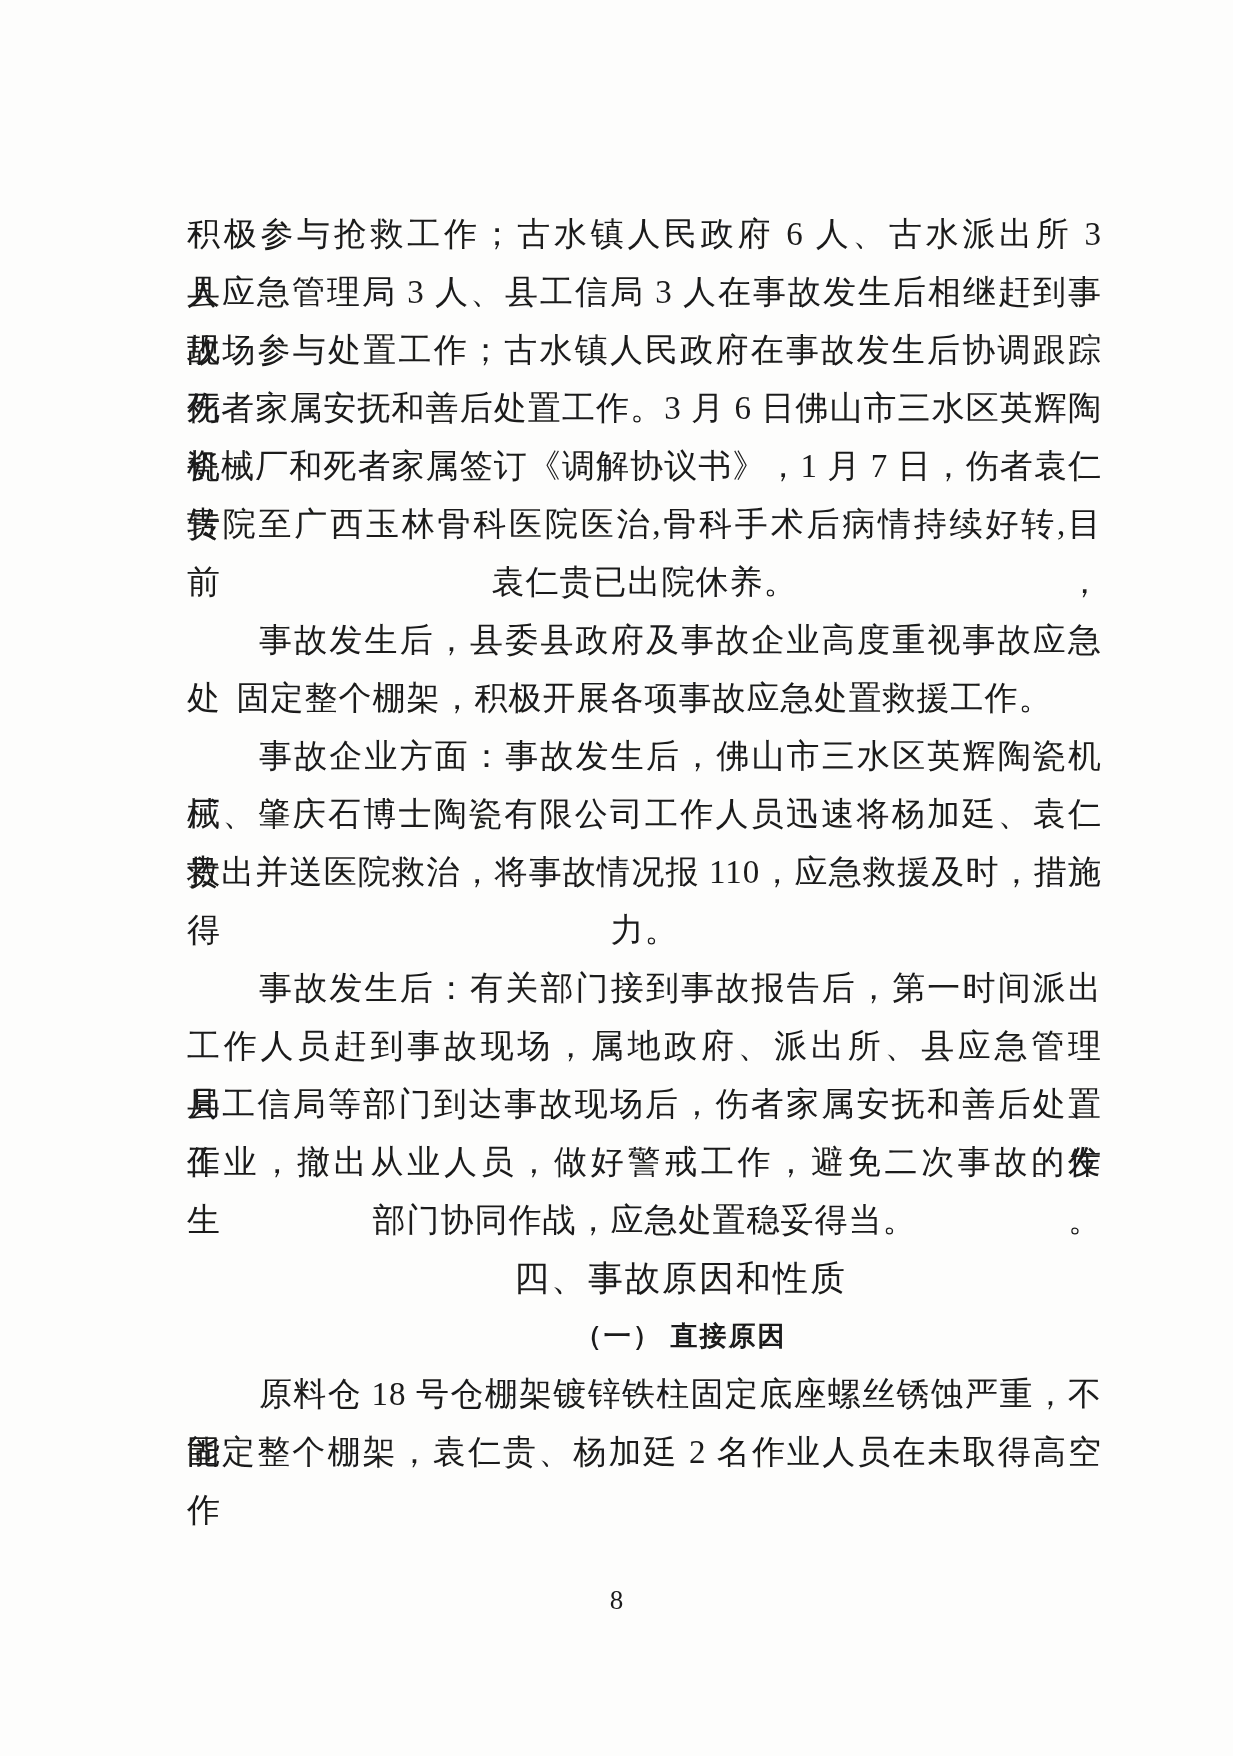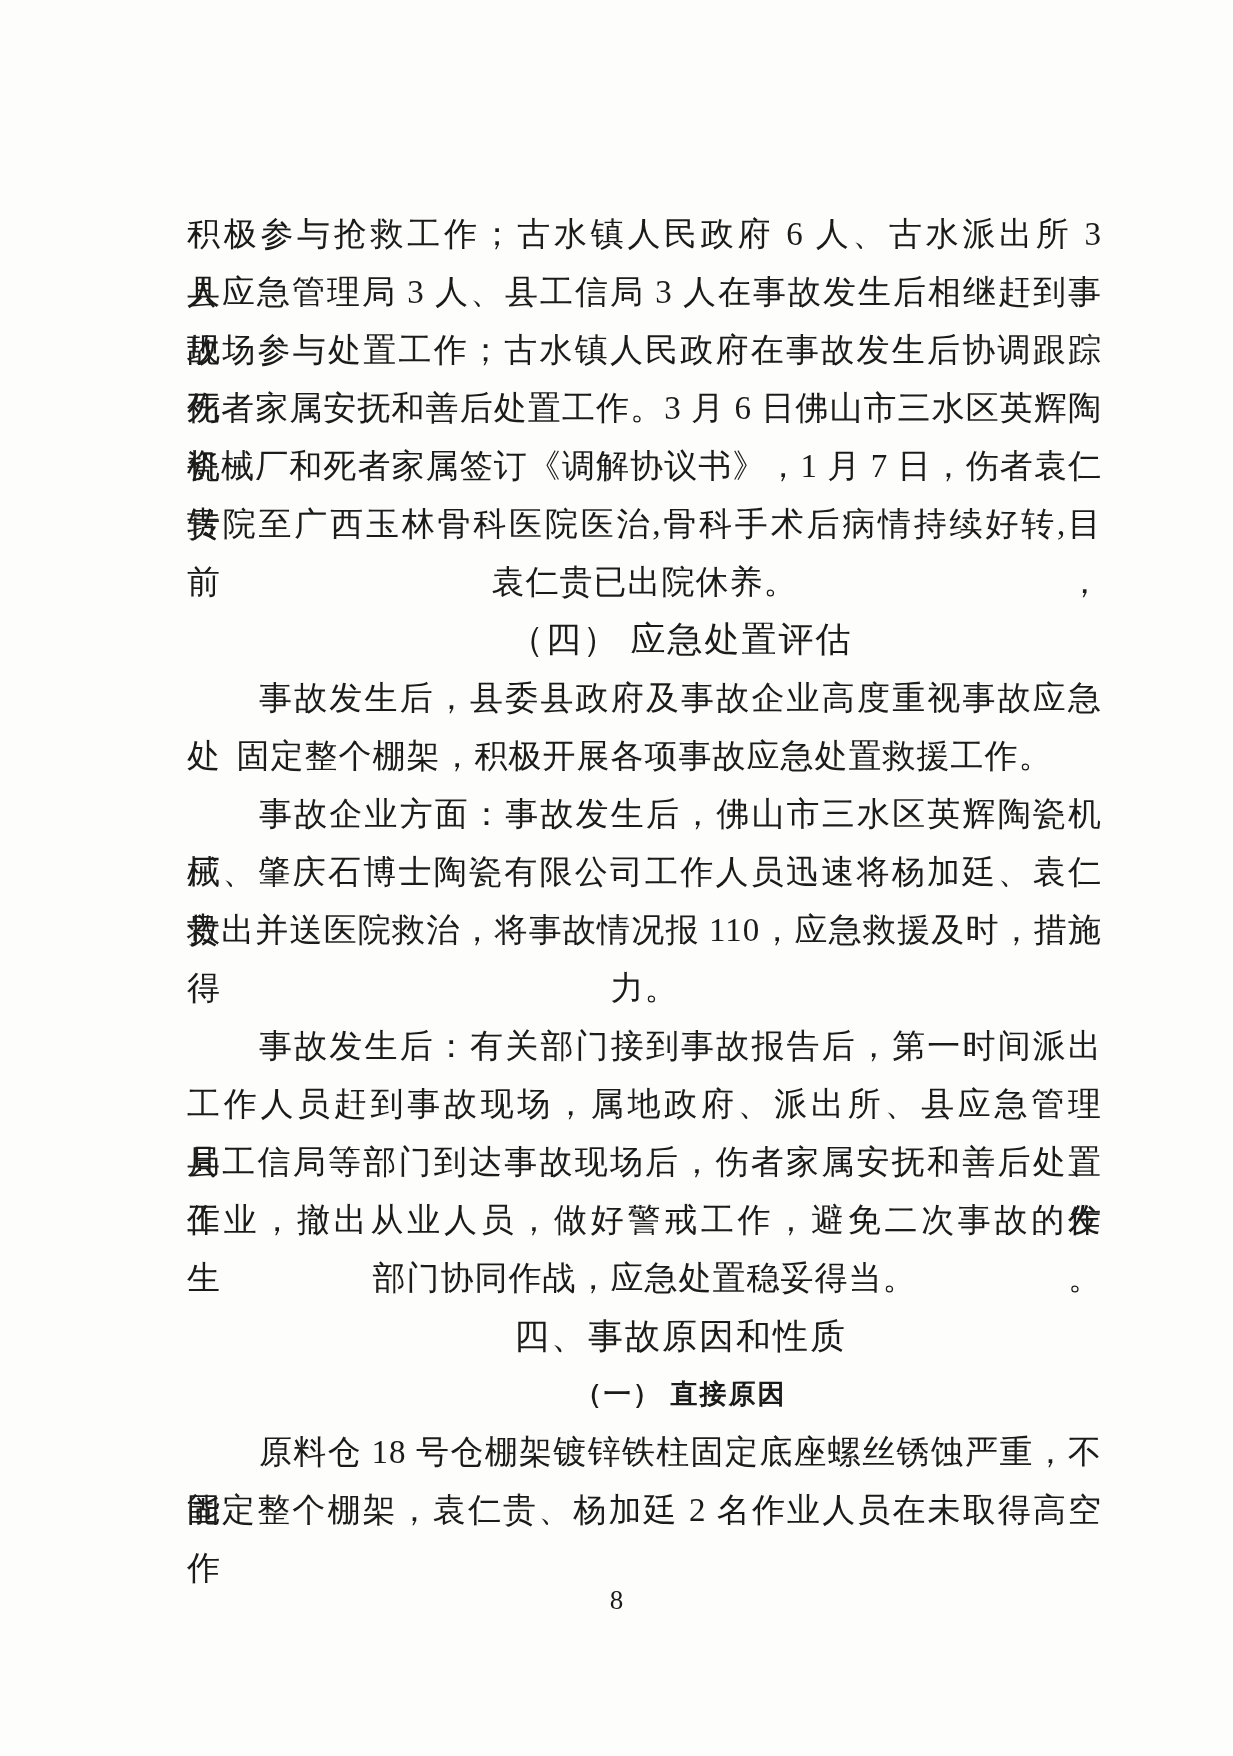--- a/index.html
+++ b/index.html
@@ -73,21 +73,20 @@
 
 <div class="page">
   <div class="textblock">
     <div class="line just">积极参与抢救工作；古水镇人民政府 6 人、古水派出所 3 人、</div>
     <div class="line just">县应急管理局 3 人、县工信局 3 人在事故发生后相继赶到事故</div>
     <div class="line just">现场参与处置工作；古水镇人民政府在事故发生后协调跟踪死</div>
     <div class="line just">伤者家属安抚和善后处置工作。3 月 6 日佛山市三水区英辉陶瓷</div>
     <div class="line just">机械厂和死者家属签订《调解协议书》，1 月 7 日，伤者袁仁贵</div>
     <div class="line just">转院至广西玉林骨科医院医治,骨科手术后病情持续好转,目前，</div>
     <div class="line">袁仁贵已出院休养。</div>
-    <div class="line h-kaiti indent">（四） 应急处置评估</div>
     <div class="line just indent">事故发生后，县委县政府及事故企业高度重视事故应急处</div>
     <div class="line">固定整个棚架，积极开展各项事故应急处置救援工作。</div>
     <div class="line just indent">事故企业方面：事故发生后，佛山市三水区英辉陶瓷机械</div>
     <div class="line just">厂、肇庆石博士陶瓷有限公司工作人员迅速将杨加廷、袁仁贵</div>
     <div class="line just">救出并送医院救治，将事故情况报 110，应急救援及时，措施得</div>
     <div class="line">力。</div>
     <div class="line just indent">事故发生后：有关部门接到事故报告后，第一时间派出</div>
     <div class="line just">工作人员赶到事故现场，属地政府、派出所、县应急管理局、</div>
     <div class="line just">县工信局等部门到达事故现场后，伤者家属安抚和善后处置工作</div>
     <div class="line just">作业，撤出从业人员，做好警戒工作，避免二次事故的发生。</div>

